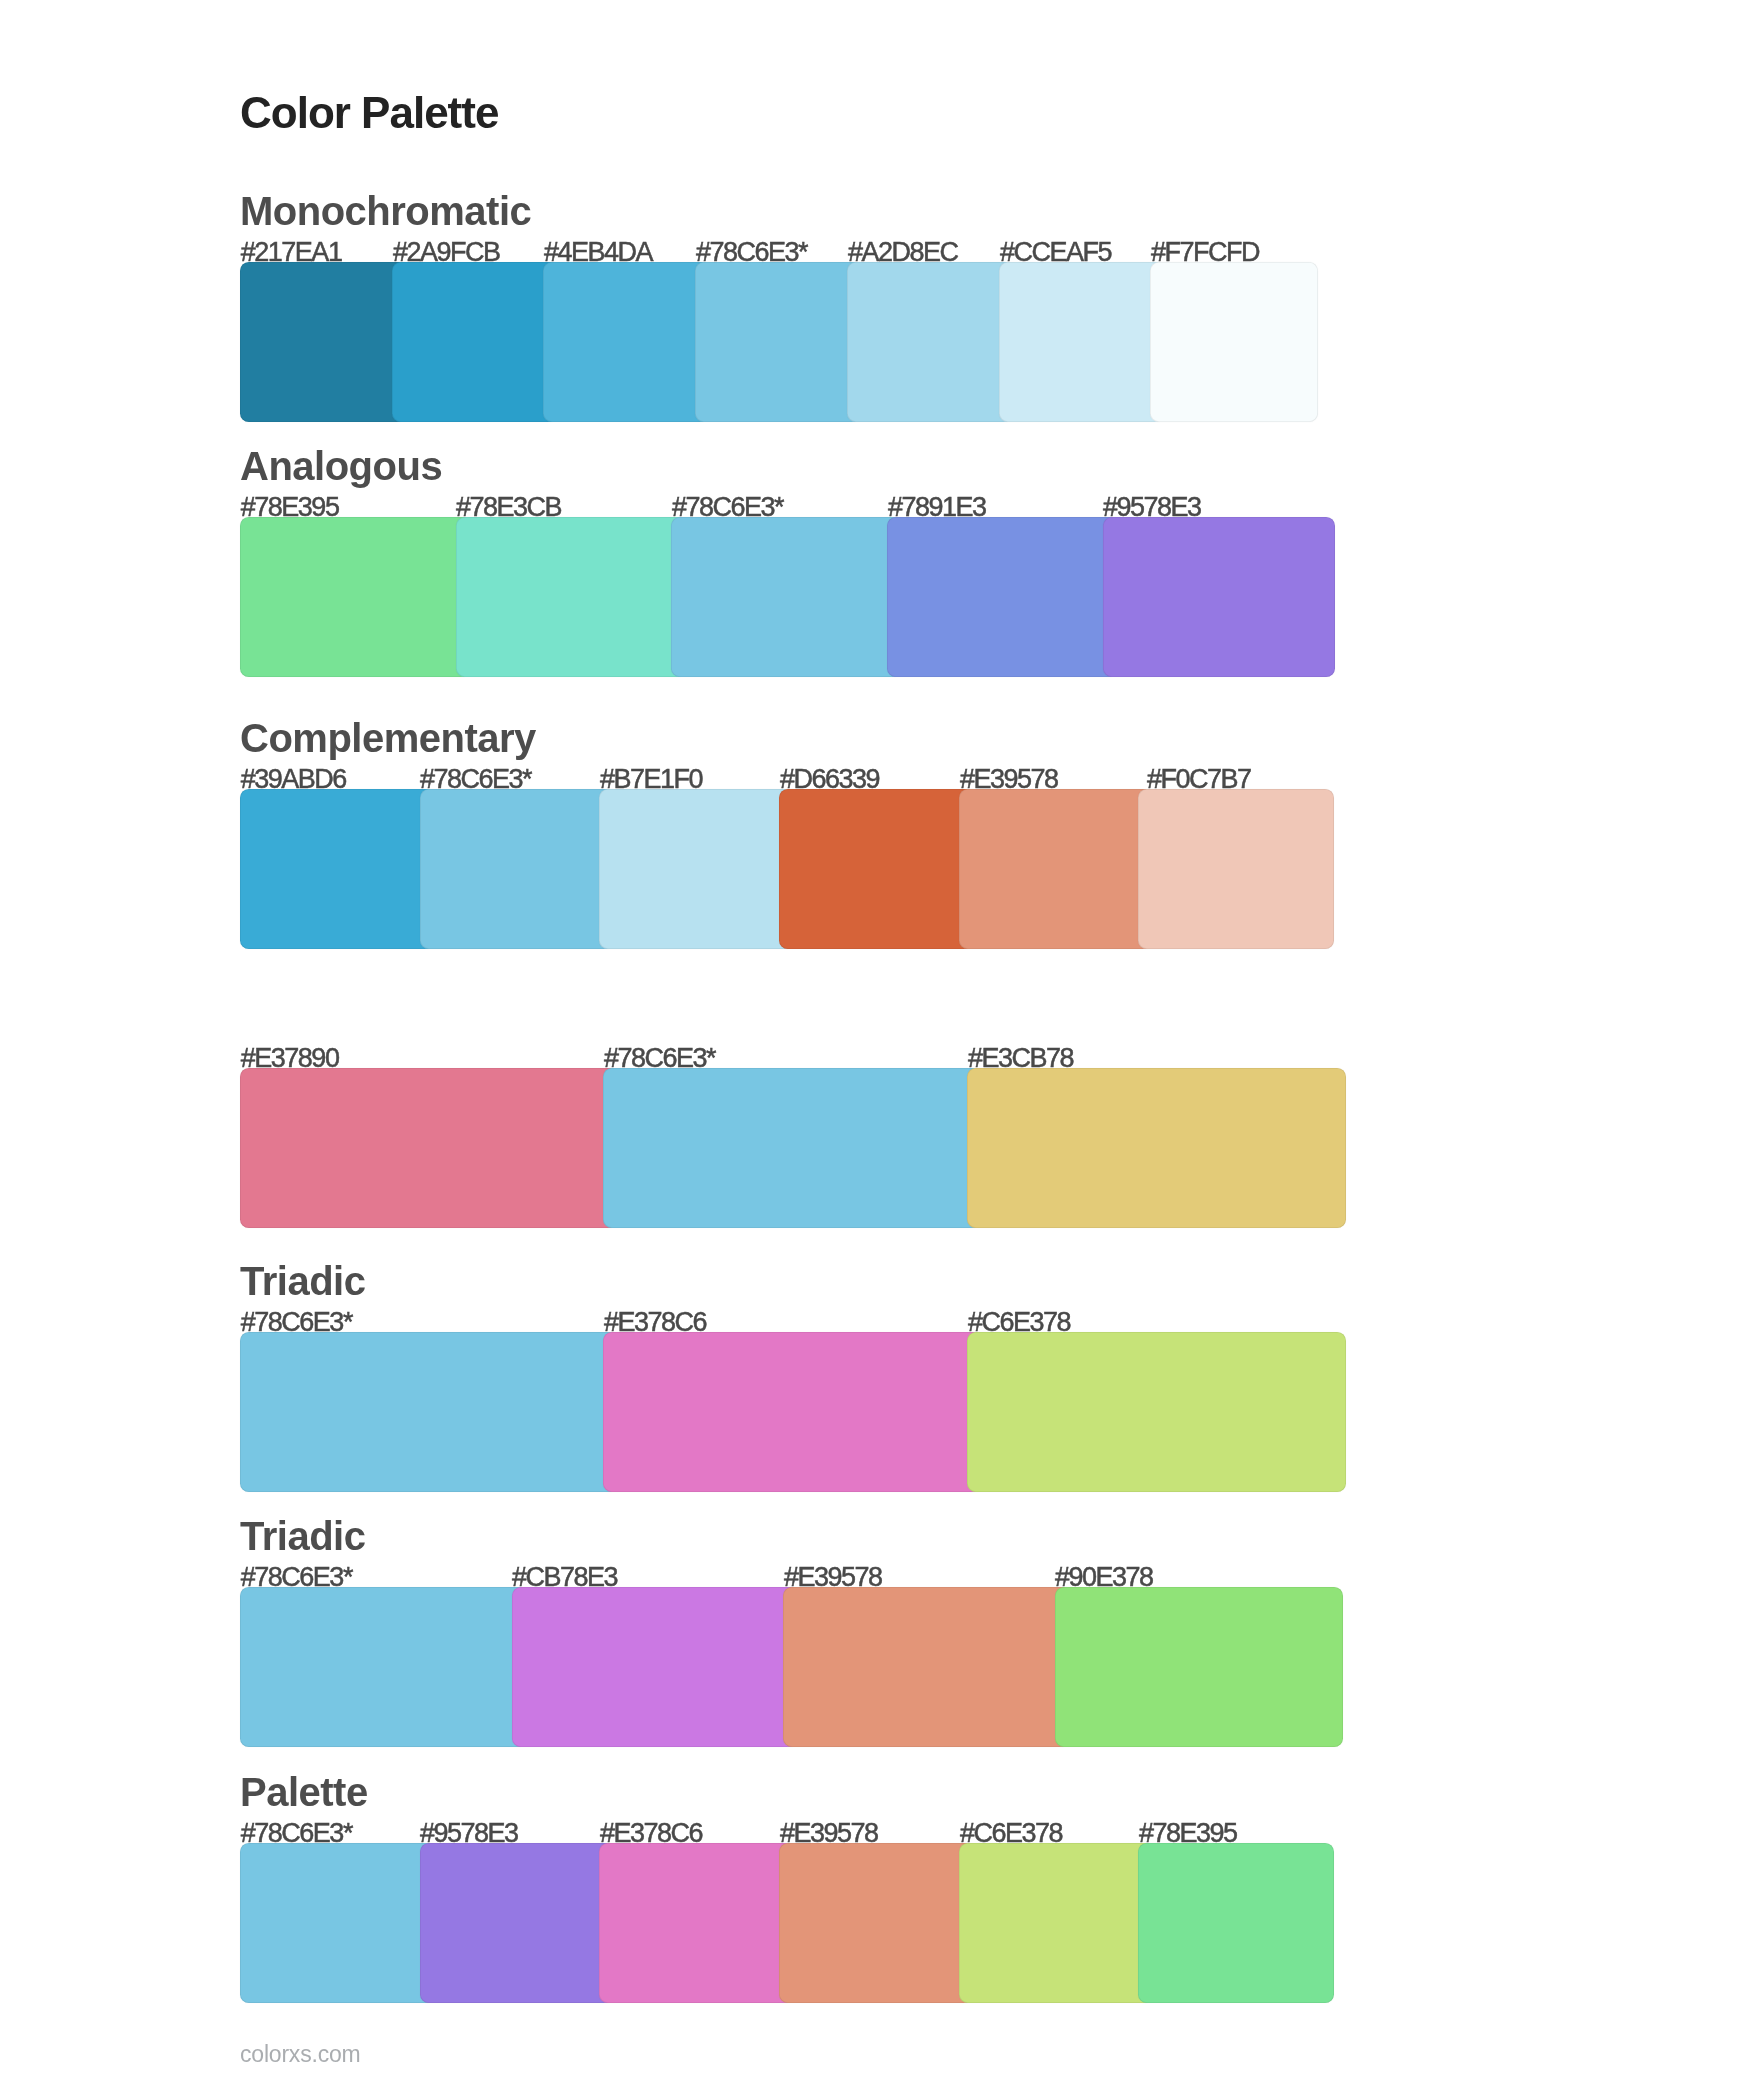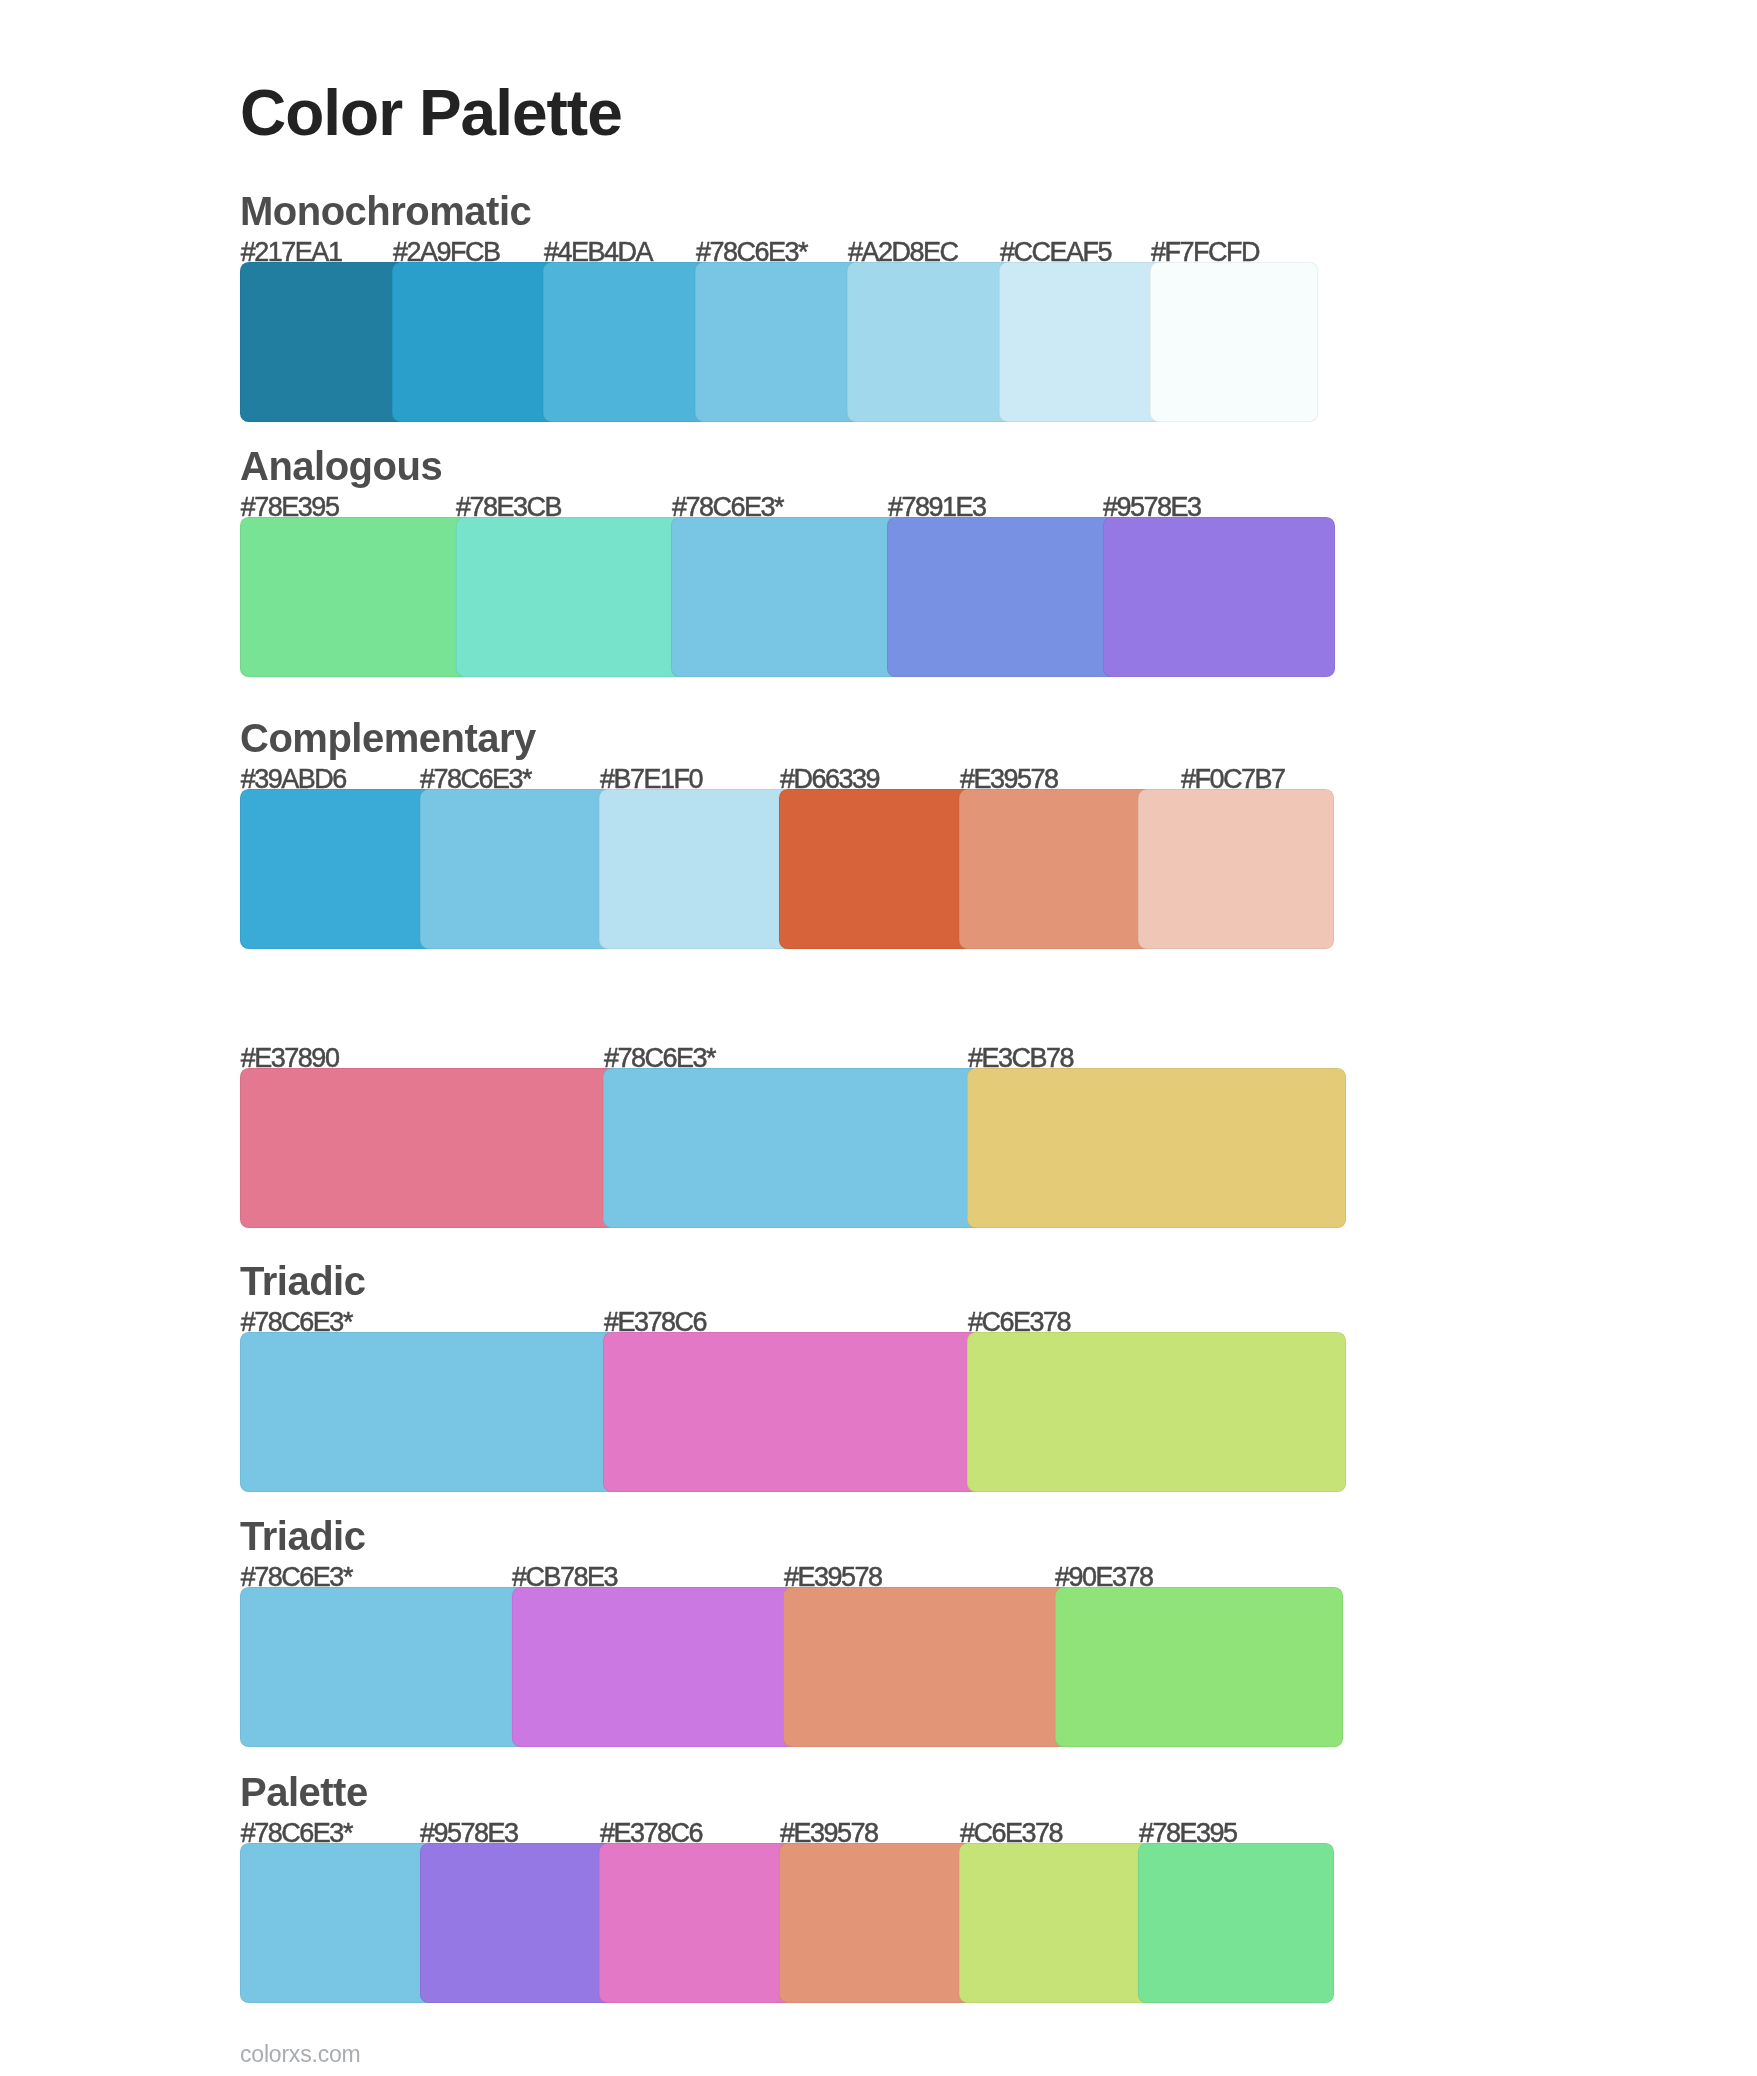--- a/index.html
+++ b/index.html
@@ -13,21 +13,21 @@
   .title, .subtitle, .section-title, .label, .footer {
     -webkit-font-smoothing:antialiased; transform:translateZ(0);
   }
   .title {
     position:absolute; left:240px; top:18.4px;
     font-size:54px; font-weight:700; color:#232323;
     line-height:54px; white-space:nowrap; letter-spacing:-2.4px;
   }
   .subtitle {
     position:absolute; left:240px; top:89px;
-    font-size:64px; font-weight:700; color:#232323;
+    font-size:44px; font-weight:700; color:#232323;
     line-height:48px; white-space:nowrap; letter-spacing:-1px;
   }
   .section { position:absolute; left:240px; width:1303px; }
   .section-title {
     position:absolute; left:0; top:-4.8px;
     font-size:40px; font-weight:700; color:#4d4d4d;
     line-height:40px; white-space:nowrap; letter-spacing:-0.5px;
   }
   .labels { position:absolute; left:0; right:0; top:46px; height:21.6px; }
   .label {
@@ -93,21 +93,21 @@
     </div>
   </div>
   <div class="section" style="top:723px;height:226px">
     <div class="section-title">Complementary</div>
     <div class="labels">
       <span class="label" style="left:0.8px">#39ABD6</span>
       <span class="label" style="left:180px">#78C6E3*</span>
       <span class="label" style="left:360px">#B7E1F0</span>
       <span class="label" style="left:540px">#D66339</span>
       <span class="label" style="left:720px">#E39578</span>
-      <span class="label" style="left:941px">#F0C7B7</span>
+      <span class="label" style="left:907px">#F0C7B7</span>
     </div>
     <div class="row">
       <div class="swatch" style="left: 0px; width: 196px; z-index: 1; background-color: rgb(57, 171, 214);"></div>
       <div class="swatch" style="left: 180px; width: 196px; z-index: 2; background-color: rgb(120, 198, 227);"></div>
       <div class="swatch" style="left: 359px; width: 196px; z-index: 3; background-color: rgb(183, 225, 240);"></div>
       <div class="swatch" style="left: 539px; width: 196px; z-index: 4; background-color: rgb(214, 99, 57);"></div>
       <div class="swatch" style="left: 719px; width: 196px; z-index: 5; background-color: rgb(227, 149, 120);"></div>
       <div class="swatch" style="left: 898px; width: 196px; z-index: 6; background-color: rgb(240, 199, 183);"></div>
     </div>
   </div>

